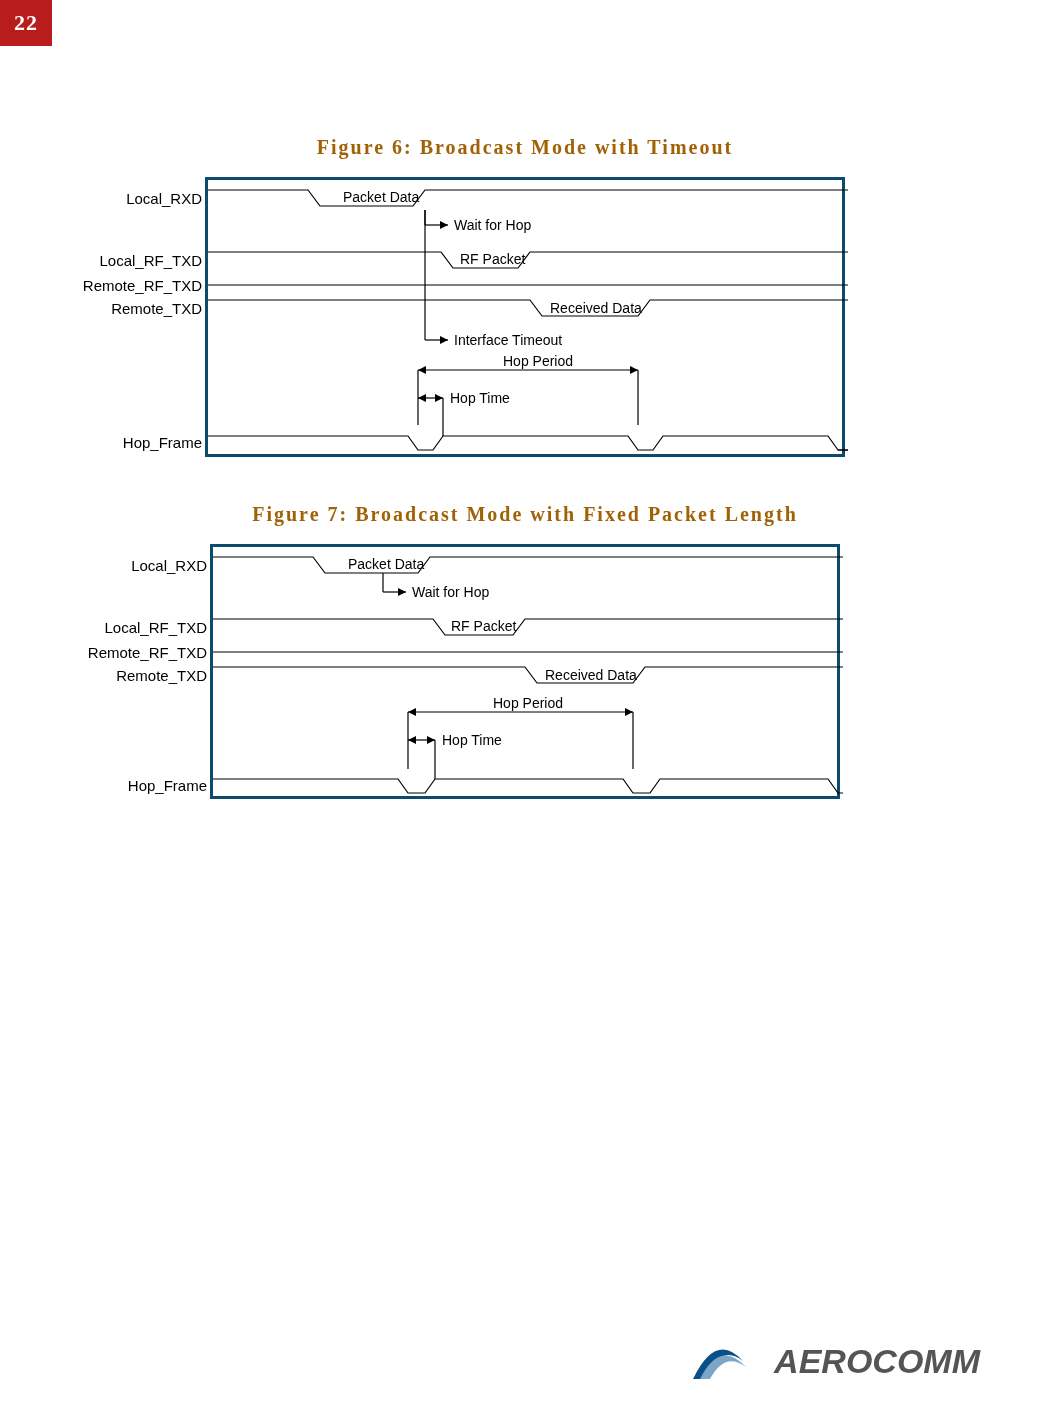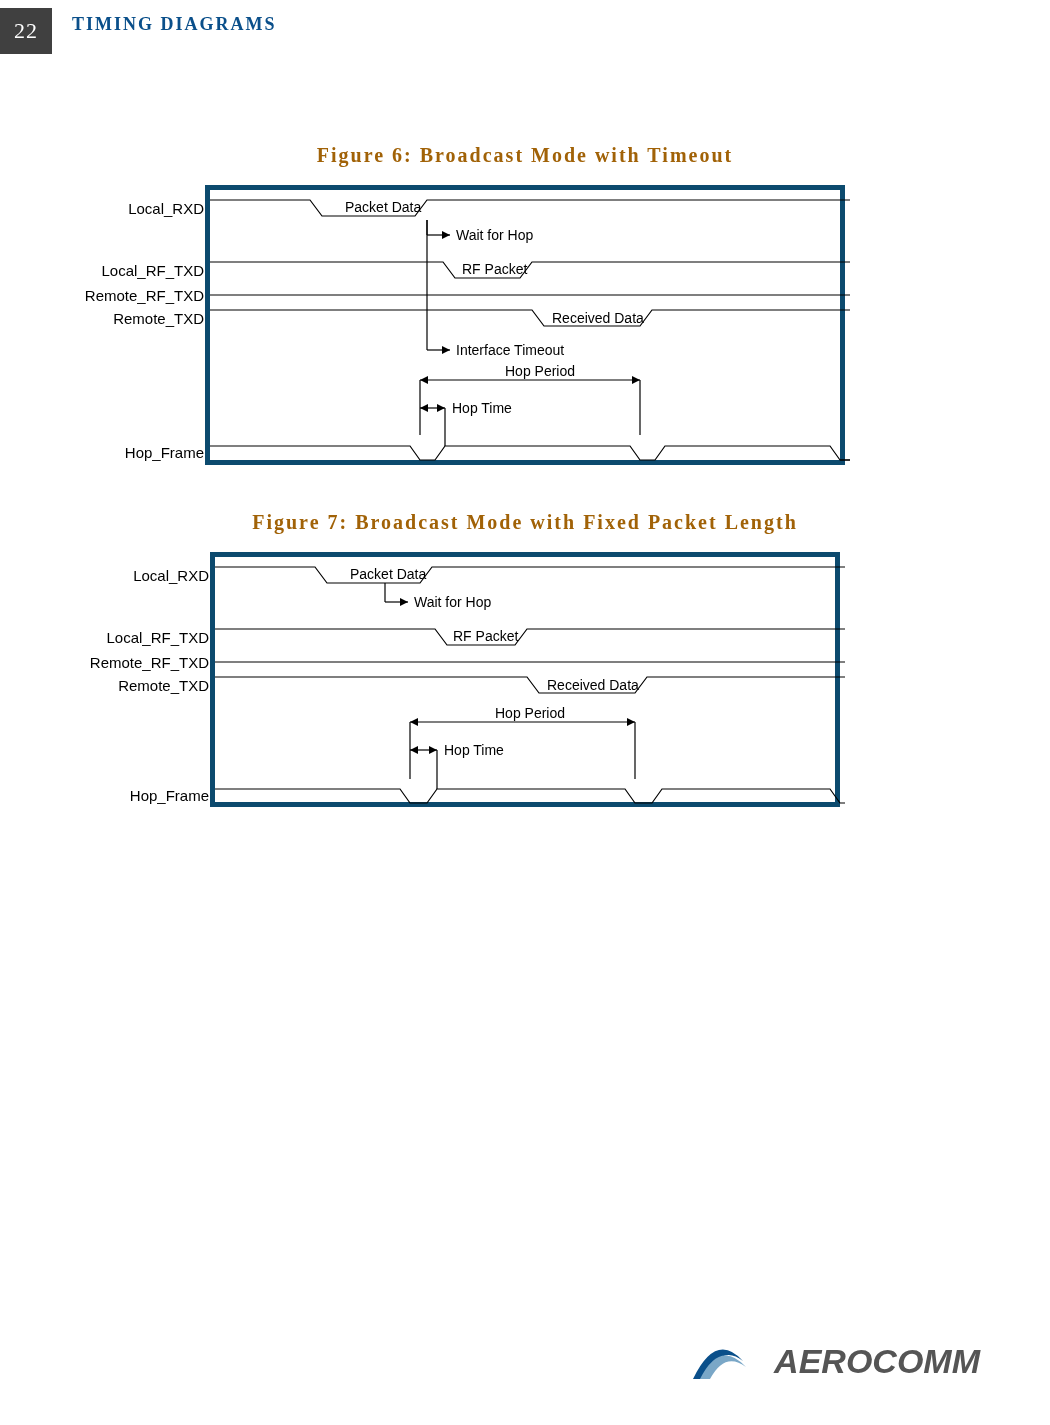--- a/index.html
+++ b/index.html
@@ -5,28 +5,27 @@
   * { box-sizing: border-box; margin: 0; padding: 0; }
   body {
     width: 1050px;
     height: 1425px;
     background: #fff;
     position: relative;
     font-family: Arial, Helvetica, sans-serif;
   }
   .hdr-row { display: flex; align-items: stretch; }
   .page-badge {
-    background: #404040;
+    background: #b91c1c;
     color: #fff;
-    font-weight: normal;
+    font-weight: bold;
     font-family: Georgia, 'Times New Roman', serif;
     font-size: 22px;
     padding: 10px 14px;
     letter-spacing: 1px;
-    margin-top: 8px;
   }
   .section-title {
     color: #0a4f8a;
     font-family: "Times New Roman", Georgia, serif;
     font-size: 18px;
     letter-spacing: 2px;
     padding: 14px 0 0 20px;
     font-weight: bold;
   }
   .fig-title {
@@ -35,21 +34,21 @@
     font-weight: bold;
     letter-spacing: 2px;
     font-size: 20px;
     text-align: center;
   }
   .fig6-title { margin-top: 90px; }
   .fig7-title { margin-top: 46px; }
   .diagram-wrap {
     position: relative;
     margin: 18px auto 0;
-    border: 5px solid #0c4a6e;
+    border: 3px solid #0c4a6e;
   }
   .d6 { width: 640px; height: 280px; }
   .d7 { width: 630px; height: 255px; }
   .sig-label {
     position: absolute;
     right: 100%;
     margin-right: 6px;
     font-family: Arial, Helvetica, sans-serif;
     font-size: 15px;
     white-space: nowrap;
@@ -72,21 +71,20 @@
     font-style: italic;
     margin-left: 20px;
   }
   svg text { font-family: Arial, Helvetica, sans-serif; }
 </style>
 </head>
 <body>
 
 <div class="hdr-row">
   <div class="page-badge">22</div>
-  <div class="section-title">TIMING DIAGRAMS</div>
 </div>
 
 <div class="fig-title fig6-title">Figure 6: Broadcast Mode with Timeout</div>
 
 <div class="diagram-wrap d6">
   
   <span class="sig-label" style="top:18px">Local_RXD</span>
   <span class="sig-label" style="top:80px">Local_RF_TXD</span>
   <span class="sig-label" style="top:105px">Remote_RF_TXD</span>
   <span class="sig-label" style="top:128px">Remote_TXD</span>

